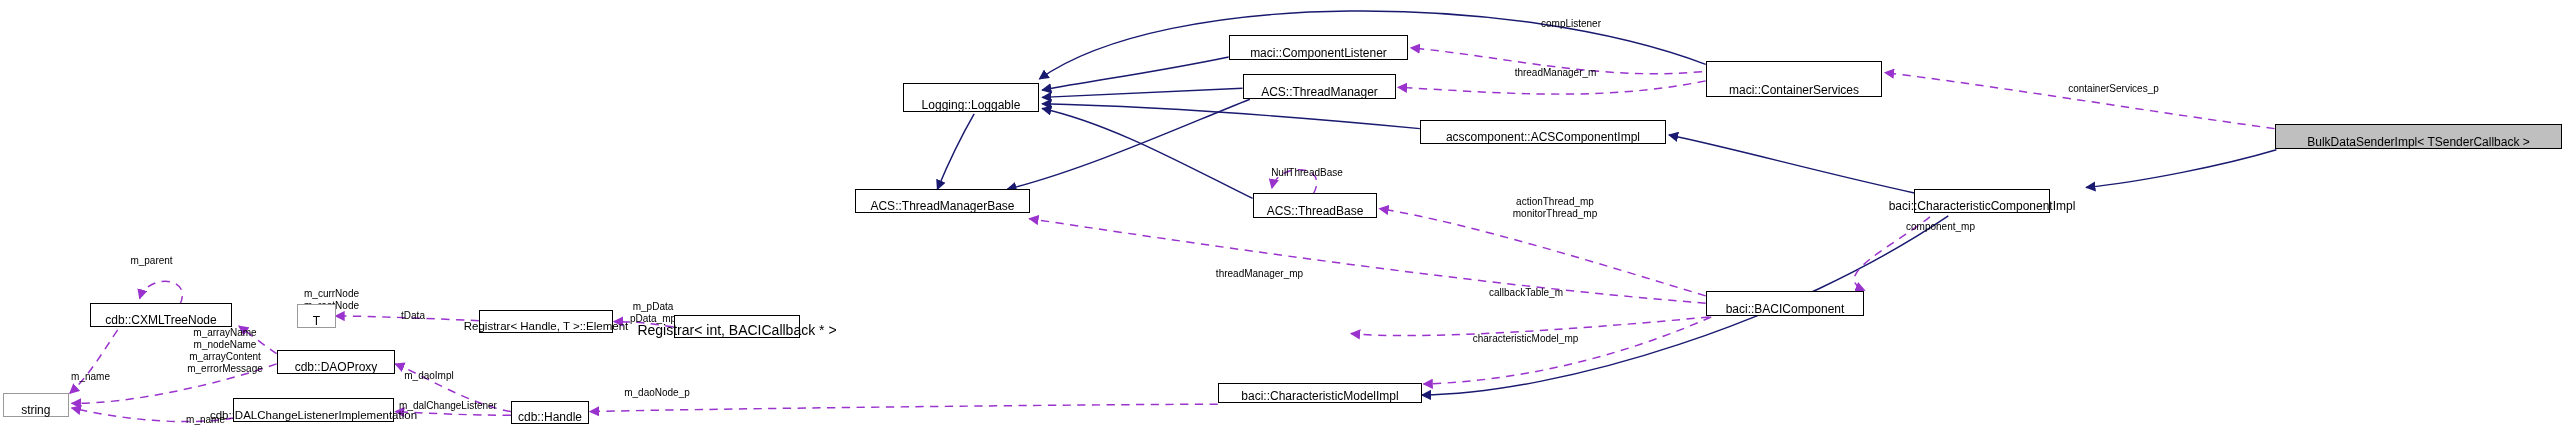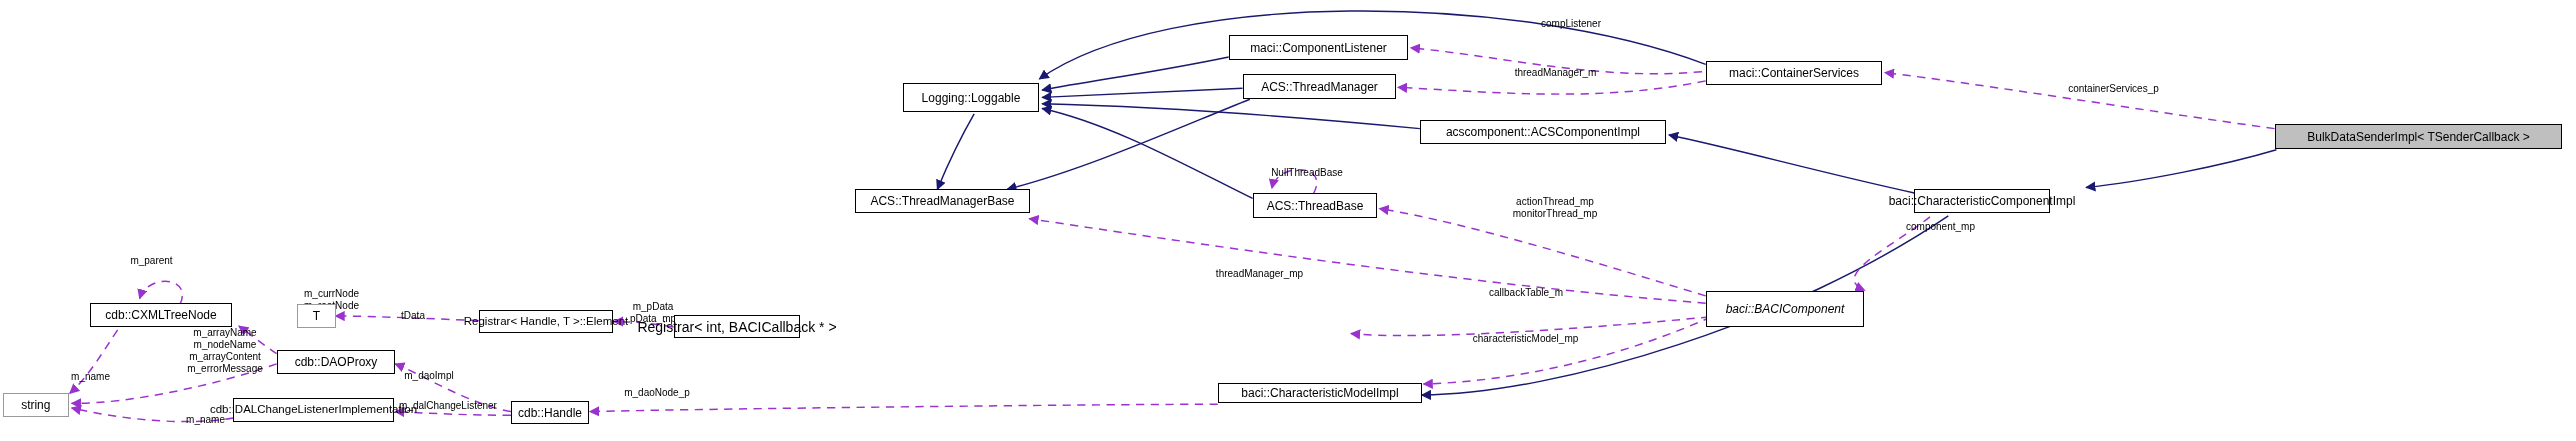--- a/index.html
+++ b/index.html
@@ -26,21 +26,21 @@
   }
   .node {
     position: absolute;
     box-sizing: border-box;
     border: 0.9px solid #000000;
     background: #ffffff;
     color: #000000;
     font-size: 12px;
     line-height: 1;
     display: flex;
-    align-items: center;
+    align-items: flex-end;
     justify-content: center;
     white-space: nowrap;
     padding: 0 6.4px;
     z-index: 5;
   }
   .node.root {
     background: #bfbfbf;
     border-color: #000000;
   }
   .node.tmpl {
@@ -143,21 +143,21 @@
   </div>
 
   <div class="node" style="left:1229px; top:35px; width:179px; height:25px;">
     <span>maci::ComponentListener</span>
   </div>
 
   <div class="node" style="left:1243px; top:74px; width:153px; height:25px;">
     <span>ACS::ThreadManager</span>
   </div>
 
-  <div class="node" style="left:1706px; top:61px; width:176px; height:24px;">
+  <div class="node" style="left:1706px; top:61px; width:176px; height:36px;">
     <span>maci::ContainerServices</span>
   </div>
 
   <div class="node" style="left:1420px; top:120px; width:246px; height:24px;">
     <span>acscomponent::ACSComponentImpl</span>
   </div>
 
   <div class="node" style="left:855px; top:189px; width:175px; height:24px;">
     <span>ACS::ThreadManagerBase</span>
   </div>
@@ -167,21 +167,21 @@
   </div>
 
   <div class="node" style="left:1914px; top:189px; width:136px; height:24px;">
     <span>baci::CharacteristicComponentImpl</span>
   </div>
 
   <div class="node root" style="left:2275px; top:124px; width:287px; height:25px;">
     <span>BulkDataSenderImpl&lt; TSenderCallback &gt;</span>
   </div>
 
-  <div class="node" style="left:1706px; top:291px; width:158px; height:36px;font-style:italic;">
+  <div class="node" style="left:1706px; top:291px; width:158px; height:25px;">
     <span>baci::BACIComponent</span>
   </div>
 
   <div class="node" style="left:1218px; top:383px; width:204px; height:20px;">
     <span>baci::CharacteristicModelImpl</span>
   </div>
 
   <div class="node" style="left:90px; top:303px; width:142px; height:24px;">
     <span>cdb::CXMLTreeNode</span>
   </div>

